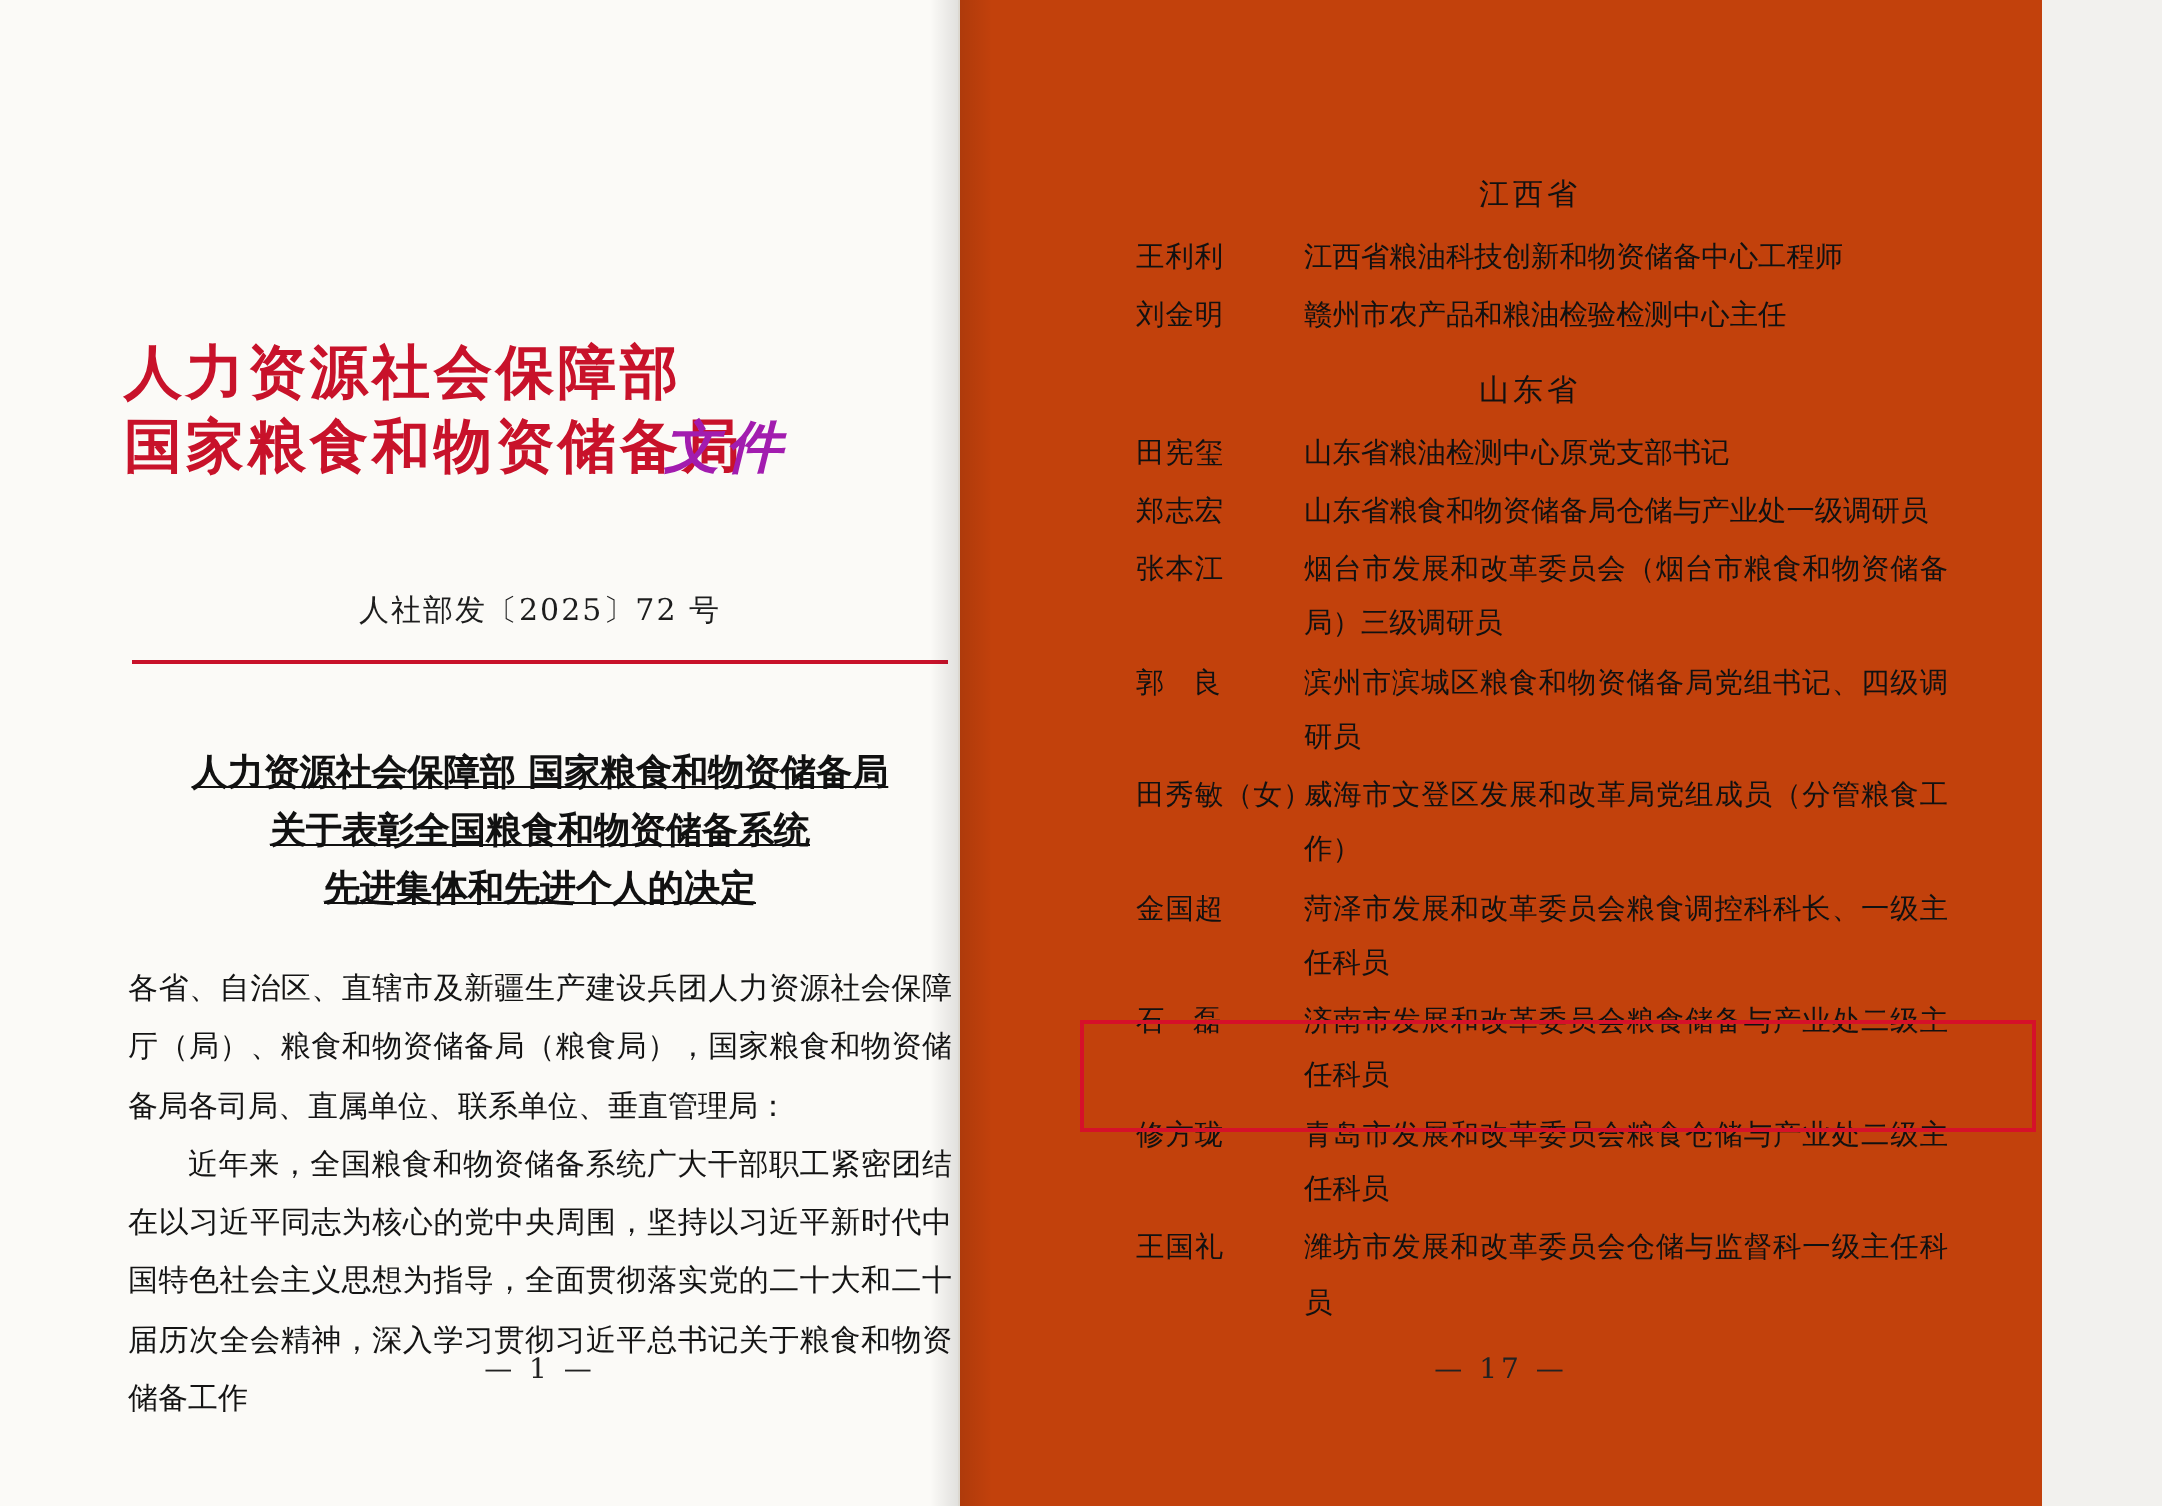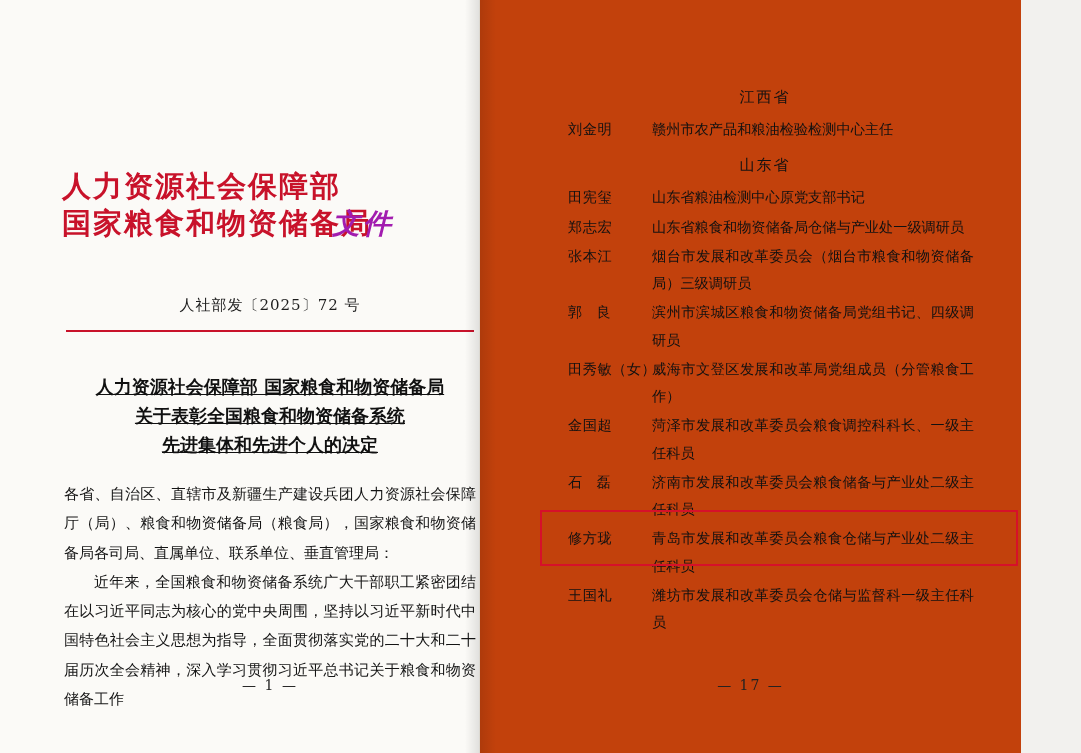--- a/index.html
+++ b/index.html
@@ -218,20 +218,24 @@
     <div class="page-num-left">— 1 —</div>
   </div>
 
   <div class="page-right">
     <div class="right-inner">
 
       <div class="section">
         <div class="prov-heading">江西省</div>
         <div class="entries">
           <div class="entry">
+            <span class="entry-name">王利利</span>
+            <span class="entry-desc">江西省粮油科技创新和物资储备中心工程师</span>
+          </div>
+          <div class="entry">
             <span class="entry-name">刘金明</span>
             <span class="entry-desc">赣州市农产品和粮油检验检测中心主任</span>
           </div>
         </div>
       </div>
 
       <div class="section">
         <div class="prov-heading">山东省</div>
         <div class="entries">
           <div class="entry">

